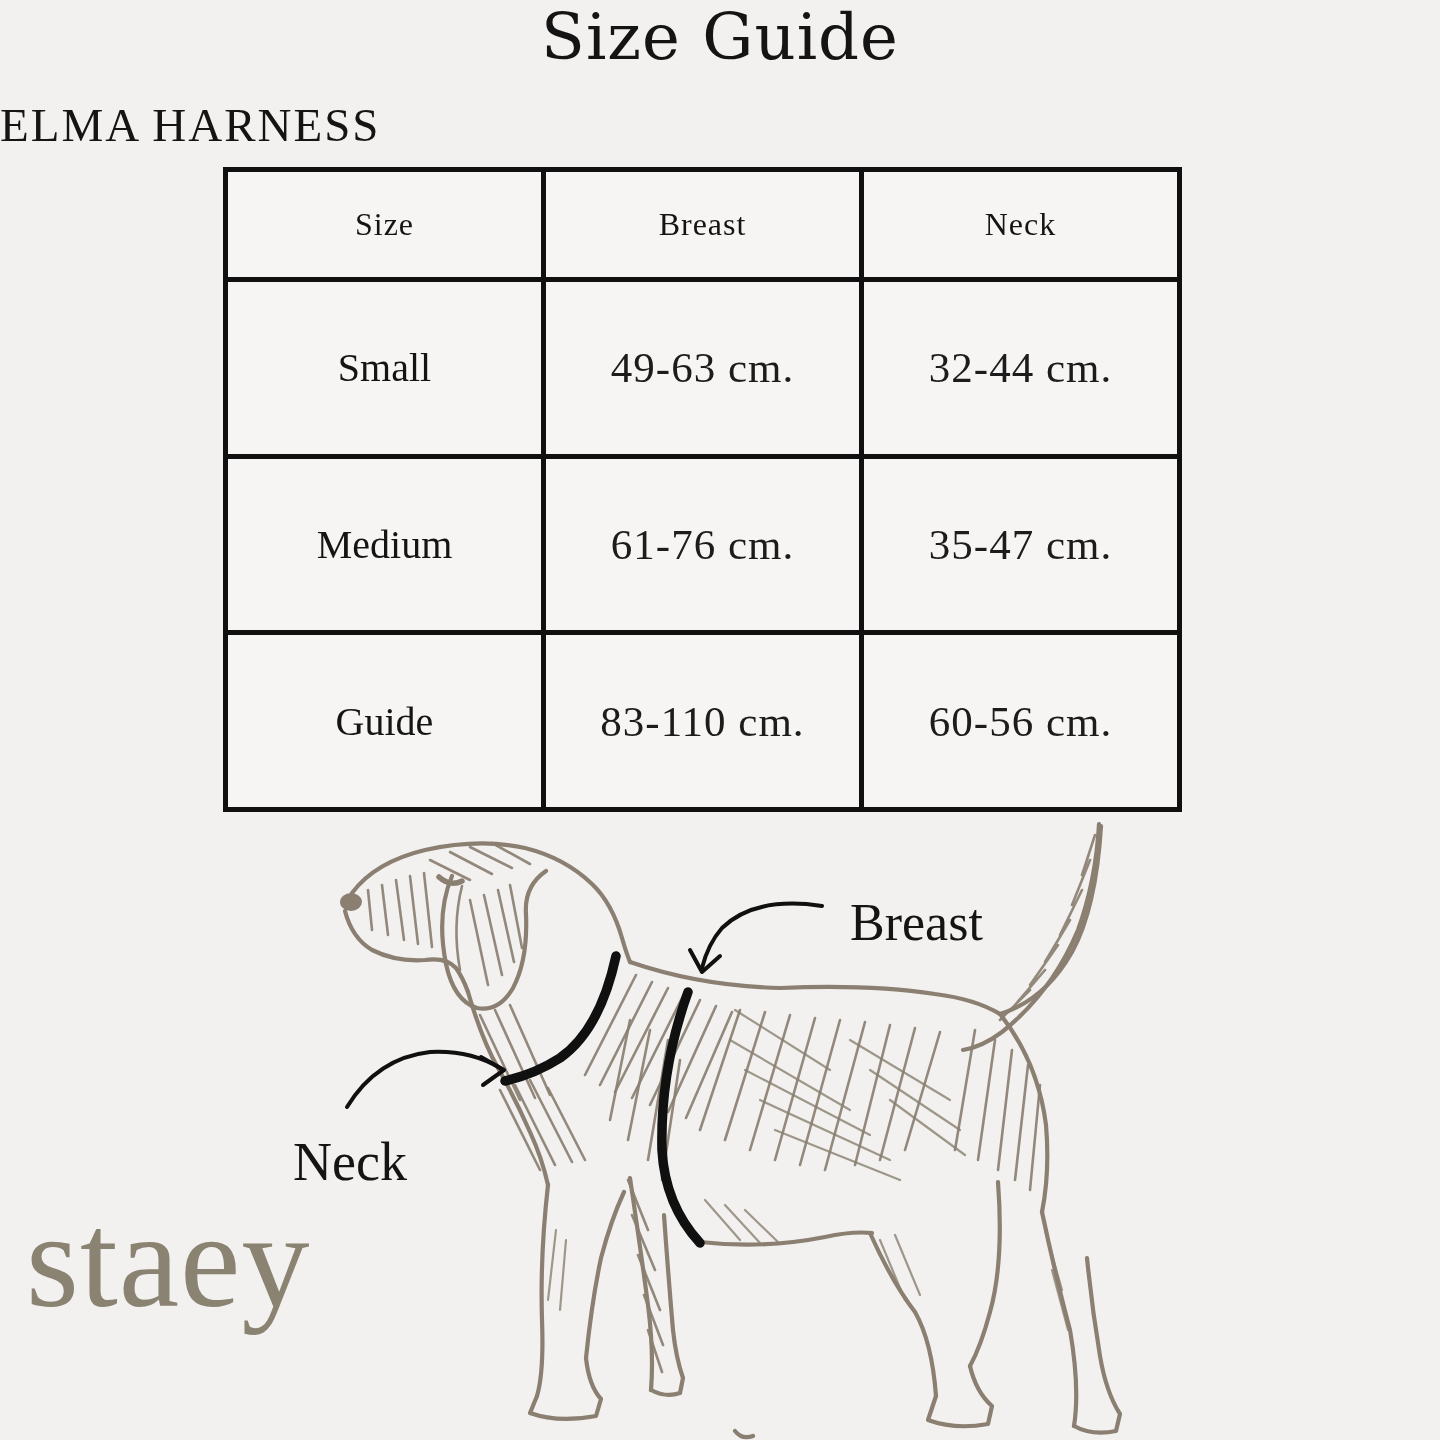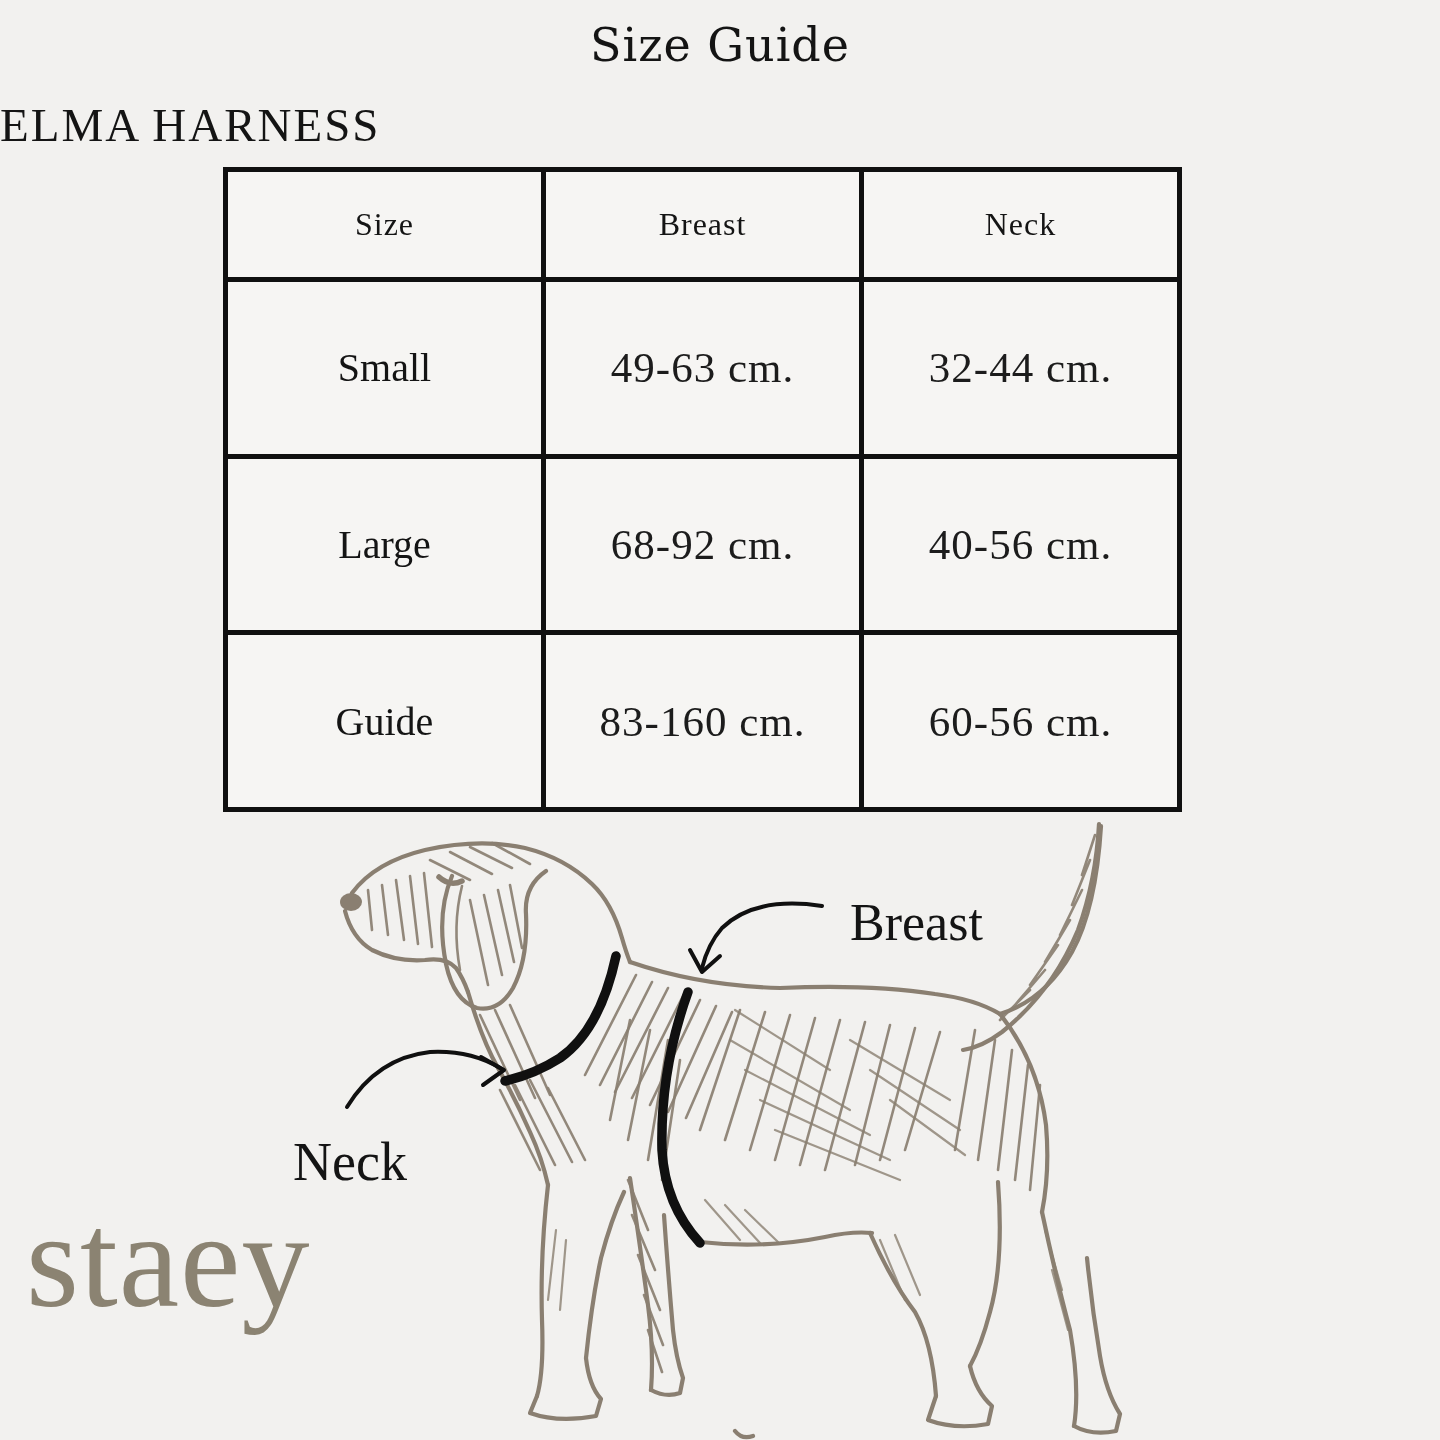--- a/index.html
+++ b/index.html
@@ -5,22 +5,22 @@
   :root{
     --bg:#f2f1ef; --cell:#f6f5f3; --ink:#141414;
     --sketch:#8a7f71; --brand:#8b8372;
   }
   *{margin:0;padding:0;box-sizing:border-box;}
   html,body{width:1440px;height:1440px;}
   body{background:var(--bg);font-family:"Liberation Serif",serif;color:var(--ink);}
   .canvas{position:relative;width:1440px;height:1440px;overflow:hidden;background:var(--bg);}
 
   .page-title{
-    position:absolute;top:18px;left:0;width:100%;text-align:center;
-    font-family:"DejaVu Serif",serif;font-weight:normal;font-size:46px;
+    position:absolute;top:0;left:0;width:100%;text-align:center;
+    font-family:"DejaVu Serif",serif;font-weight:normal;font-size:64px;
     letter-spacing:1px;color:var(--ink);
   }
   .product-name{
     position:absolute;top:98px;left:0;width:100%;
     font-family:"Liberation Serif",serif;font-weight:normal;font-size:47px;
     letter-spacing:2px;color:var(--ink);
   }
 
   table.size-table{
     position:absolute;left:223px;top:167px;width:959px;height:645px;
@@ -73,27 +73,27 @@
         <th>Neck</th>
       </tr>
     </thead>
     <tbody>
       <tr>
         <td class="size-cell">Small</td>
         <td class="value-cell">49-63 cm.</td>
         <td class="value-cell">32-44 cm.</td>
       </tr>
       <tr>
-        <td class="size-cell">Large</td>
-        <td class="value-cell">68-92 cm.</td>
-        <td class="value-cell">40-56 cm.</td>
+        <td class="size-cell">Medium</td>
+        <td class="value-cell">61-76 cm.</td>
+        <td class="value-cell">35-47 cm.</td>
       </tr>
       <tr>
         <td class="size-cell">Guide</td>
-        <td class="value-cell">83-160 cm.</td>
+        <td class="value-cell">83-110 cm.</td>
         <td class="value-cell">60-56 cm.</td>
       </tr>
     </tbody>
   </table>
 
   <svg class="dog" viewBox="0 0 1440 1440" aria-hidden="true">
 
     <g>
       <path class="s outline" d="M352 893 Q375 862 425 850 Q480 838 525 848 Q565 858 592 884 Q612 903 622 938 Q626 952 630 962"></path>
       <ellipse cx="351" cy="902" rx="11" ry="9" fill="#8a7f71" stroke="none"></ellipse>

